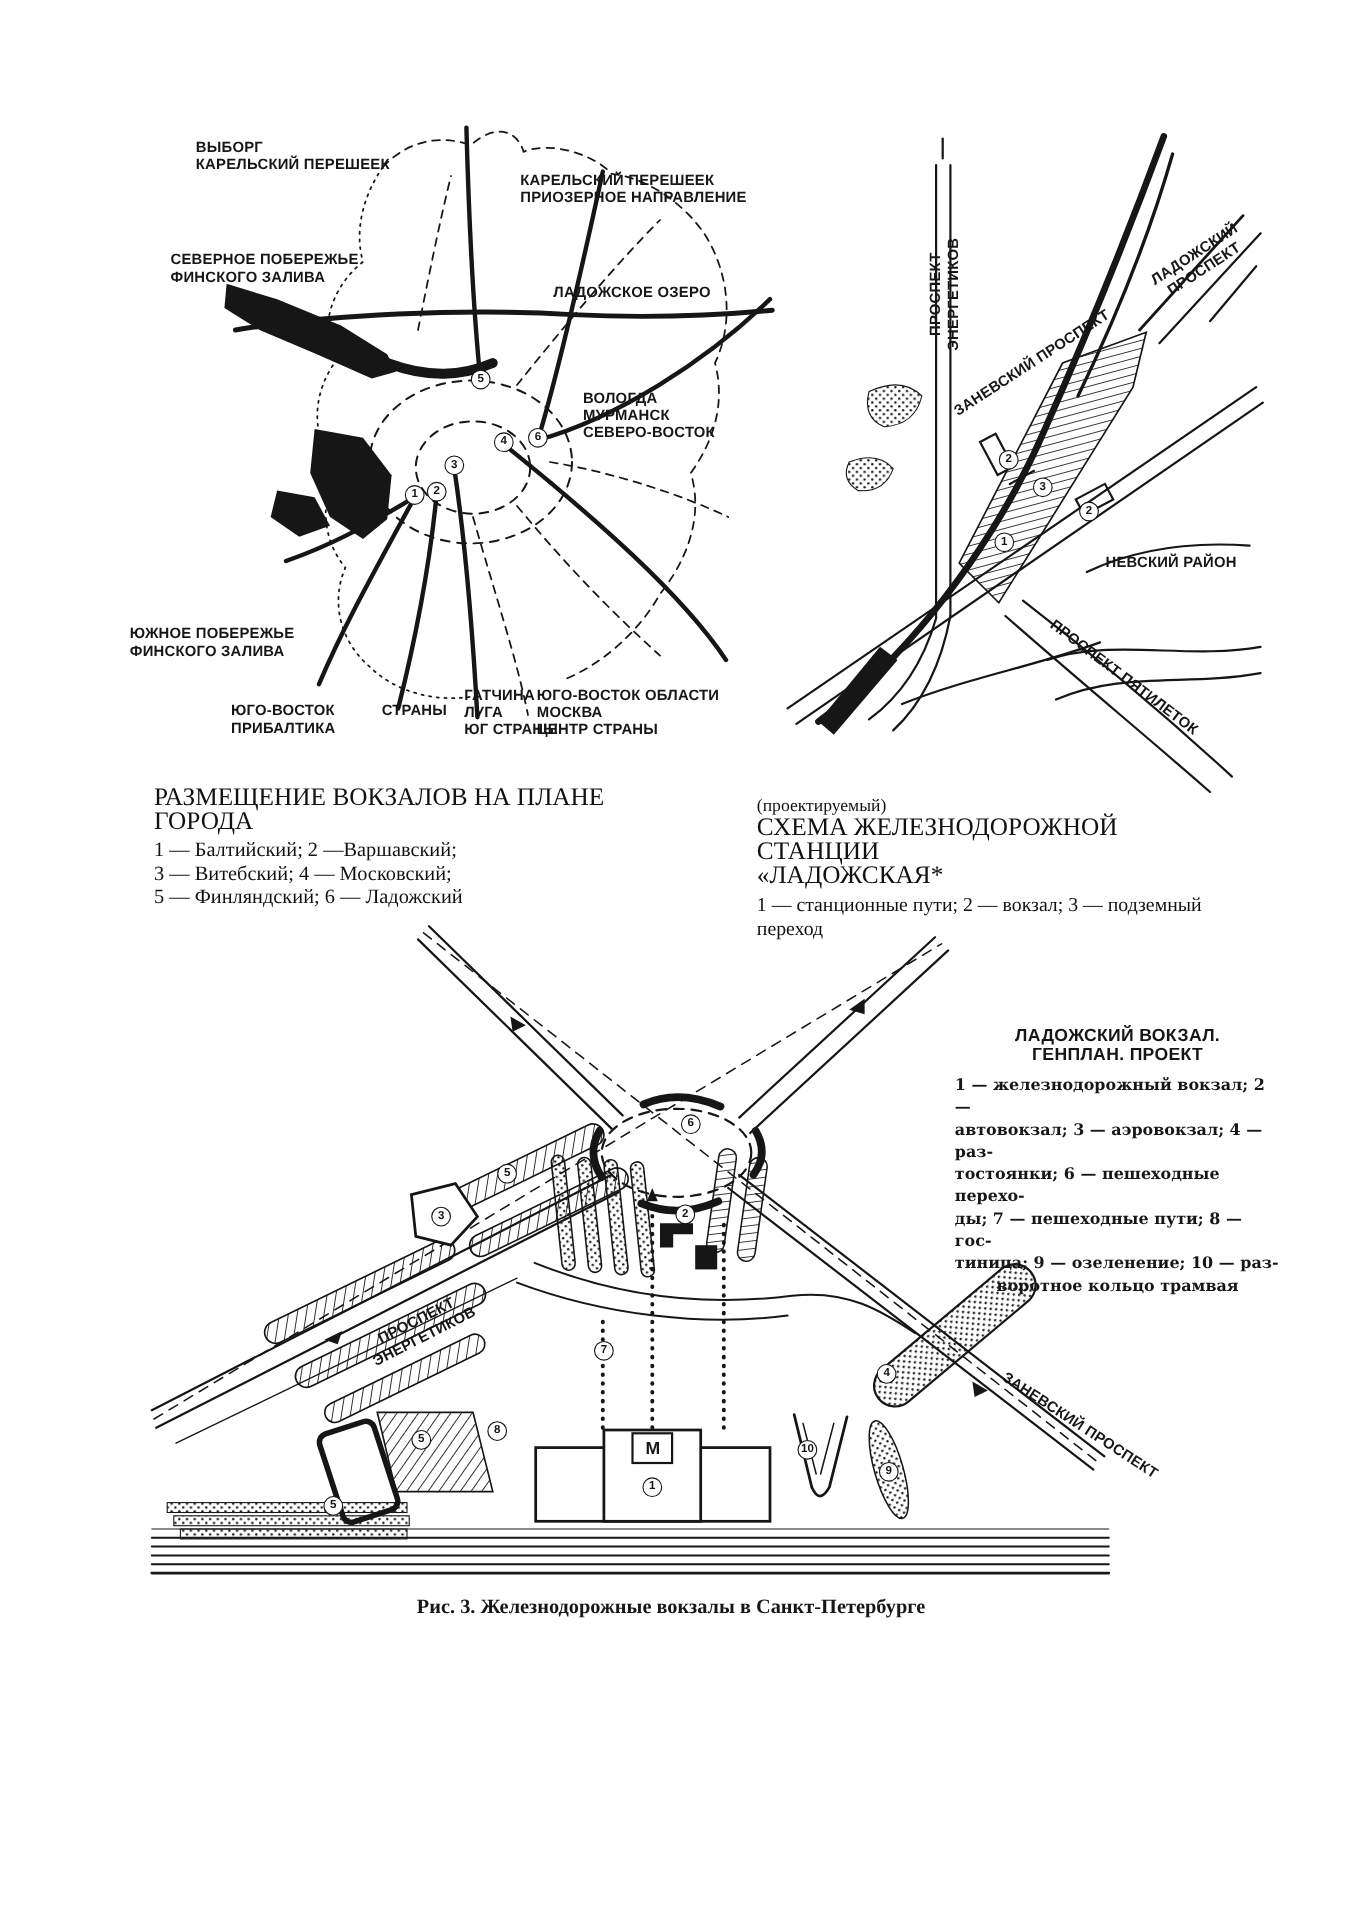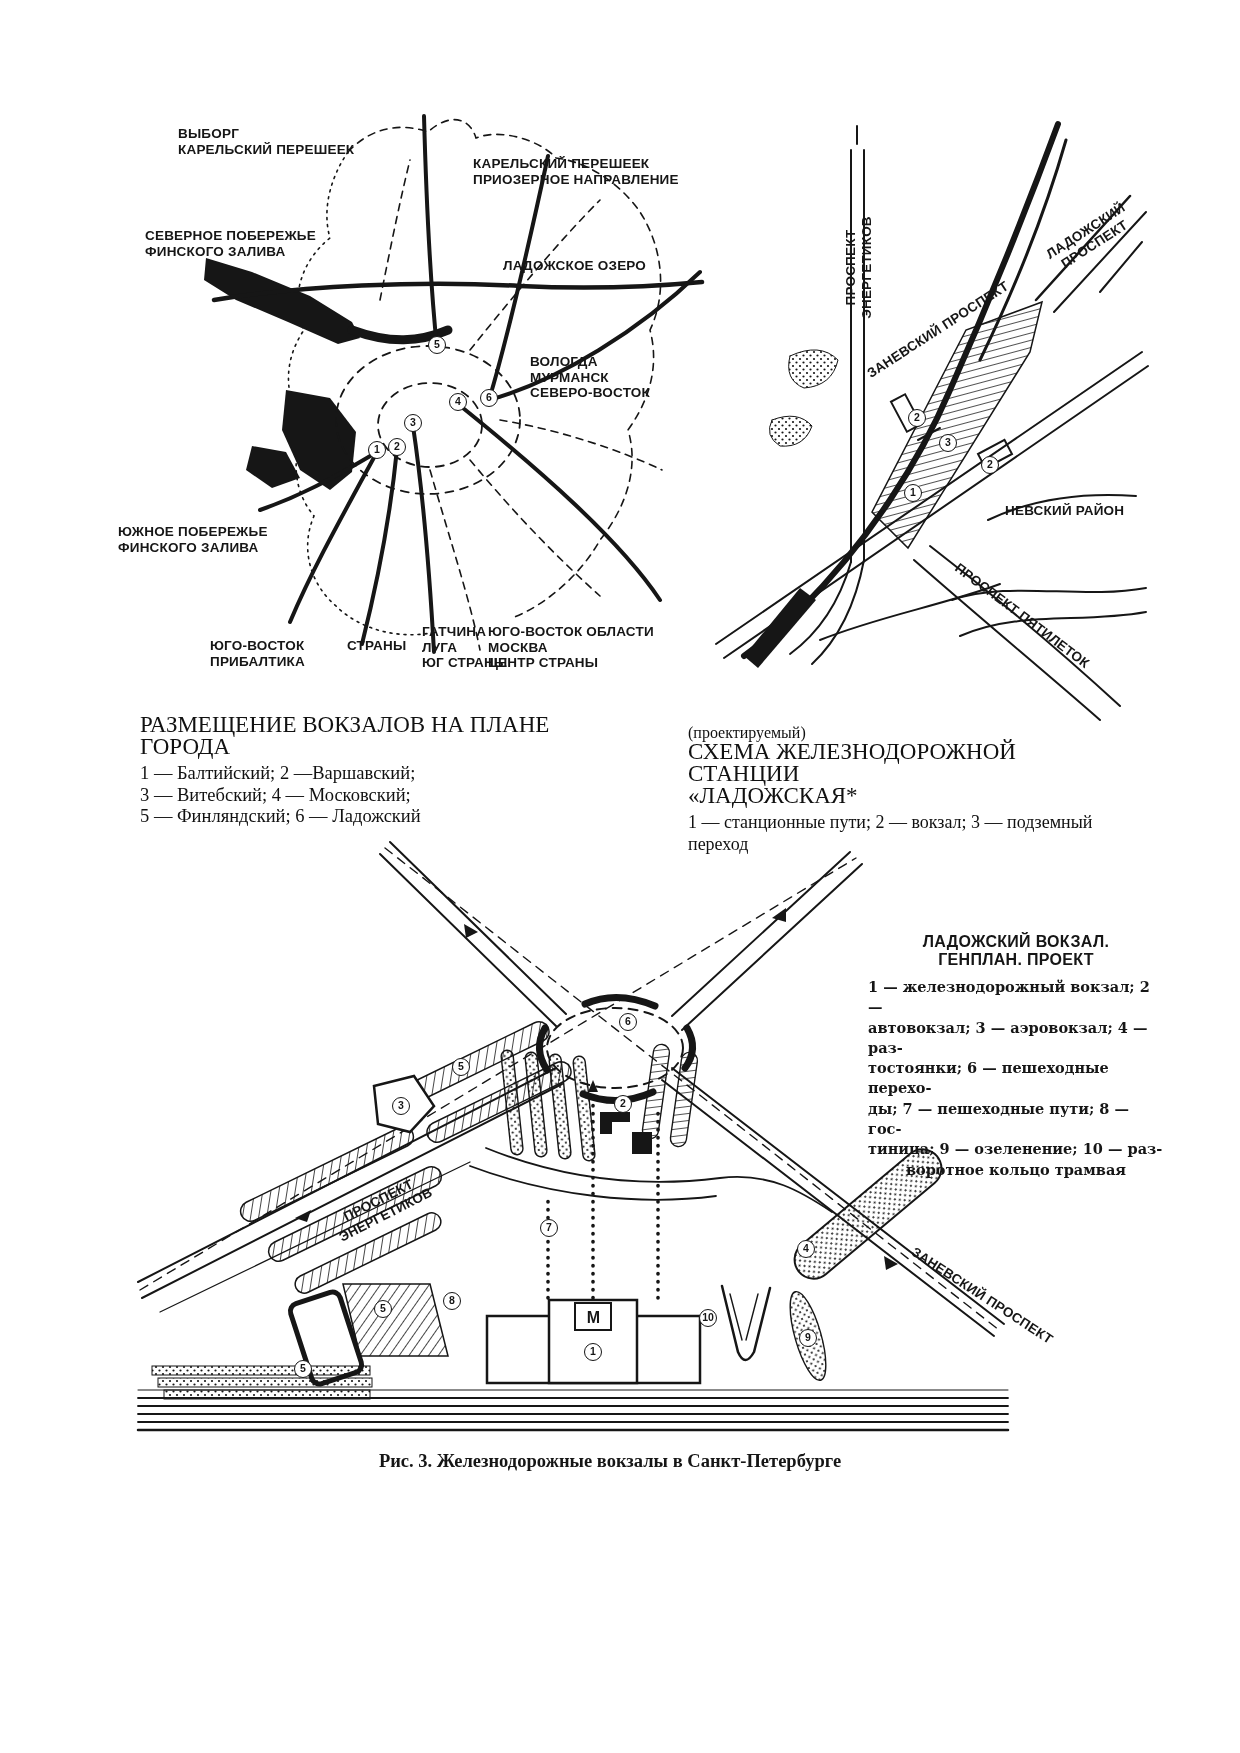--- a/index.html
+++ b/index.html
@@ -174,27 +174,27 @@
       <rect x="152" y="1366" width="218" height="9" fill="url(#dots)" stroke-width="1"></rect>
       <rect x="158" y="1378" width="214" height="9" fill="url(#dots)" stroke-width="1"></rect>
       <rect x="164" y="1390" width="206" height="9" fill="url(#dots)" stroke-width="1"></rect>
     </g>
   </svg>
 
   <div class="maplabel" style="left:178px;top:126px">ВЫБОРГ
 КАРЕЛЬСКИЙ ПЕРЕШЕЕК</div>
   <div class="maplabel" style="left:473px;top:156px">КАРЕЛЬСКИЙ ПЕРЕШЕЕК
 ПРИОЗЕРНОЕ НАПРАВЛЕНИЕ</div>
-  <div class="maplabel" style="left:145px;top:228px">СЕВЕРНОЕ ПОБЕРЕЖЬЕ
+  <div class="maplabel" style="left:155px;top:228px">СЕВЕРНОЕ ПОБЕРЕЖЬЕ
 ФИНСКОГО ЗАЛИВА</div>
   <div class="maplabel" style="left:503px;top:258px">ЛАДОЖСКОЕ ОЗЕРО</div>
   <div class="maplabel" style="left:530px;top:354px">ВОЛОГДА
 МУРМАНСК
 СЕВЕРО-ВОСТОК</div>
-  <div class="maplabel" style="left:118px;top:524px">ЮЖНОЕ ПОБЕРЕЖЬЕ
+  <div class="maplabel" style="left:118px;top:568px">ЮЖНОЕ ПОБЕРЕЖЬЕ
 ФИНСКОГО ЗАЛИВА</div>
   <div class="maplabel" style="left:210px;top:638px">ЮГО-ВОСТОК
 ПРИБАЛТИКА</div>
   <div class="maplabel" style="left:347px;top:638px">СТРАНЫ</div>
   <div class="maplabel" style="left:422px;top:624px">ГАТЧИНА
 ЛУГА
 ЮГ СТРАНЫ</div>
   <div class="maplabel" style="left:488px;top:624px">ЮГО-ВОСТОК ОБЛАСТИ
 МОСКВА
 ЦЕНТР СТРАНЫ</div>
@@ -257,18 +257,18 @@
   <div class="marker-layer">
       <div class="marker" style="left: 628px; top: 1022px;">6</div>
       <div class="marker" style="left: 623px; top: 1104px;">2</div>
       <div class="marker" style="left: 461px; top: 1067px;">5</div>
       <div class="marker" style="left: 401px; top: 1106px;">3</div>
       <div class="marker" style="left: 549px; top: 1228px;">7</div>
       <div class="marker" style="left: 383px; top: 1309px;">5</div>
       <div class="marker" style="left: 452px; top: 1301px;">8</div>
       <div class="marker" style="left: 593px; top: 1352px;">1</div>
       <div class="marker" style="left: 806px; top: 1249px;">4</div>
-      <div class="marker" style="left: 708px; top: 1318px;">10</div>
+      <div class="marker" style="left: 734px; top: 1318px;">10</div>
       <div class="marker" style="left: 808px; top: 1338px;">9</div>
       <div class="marker" style="left: 303px; top: 1369px;">5</div>
     </div>
 
 </div>
 
 </body></html>

